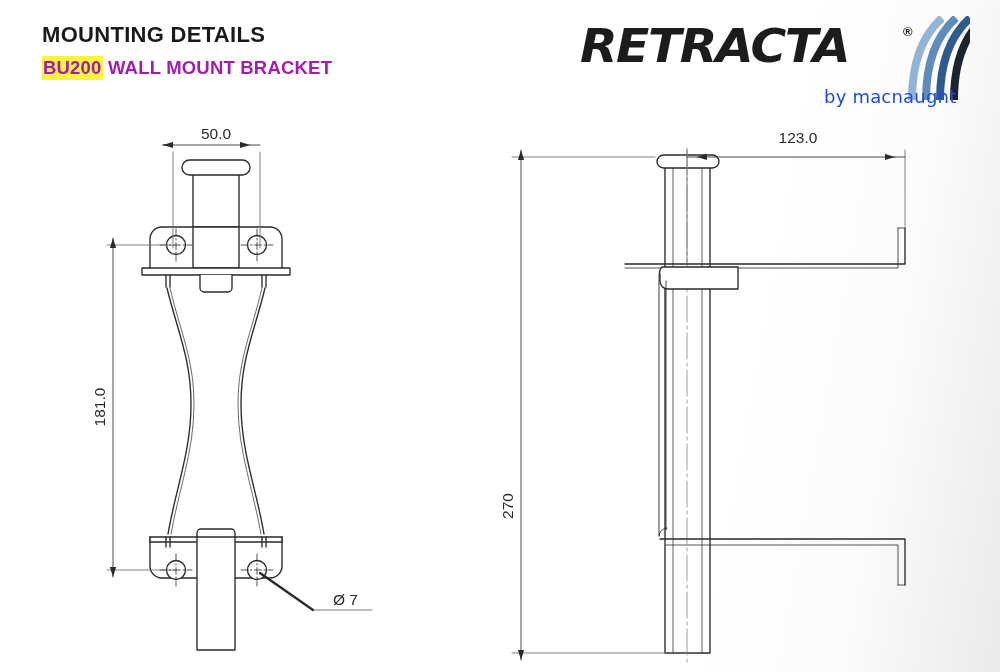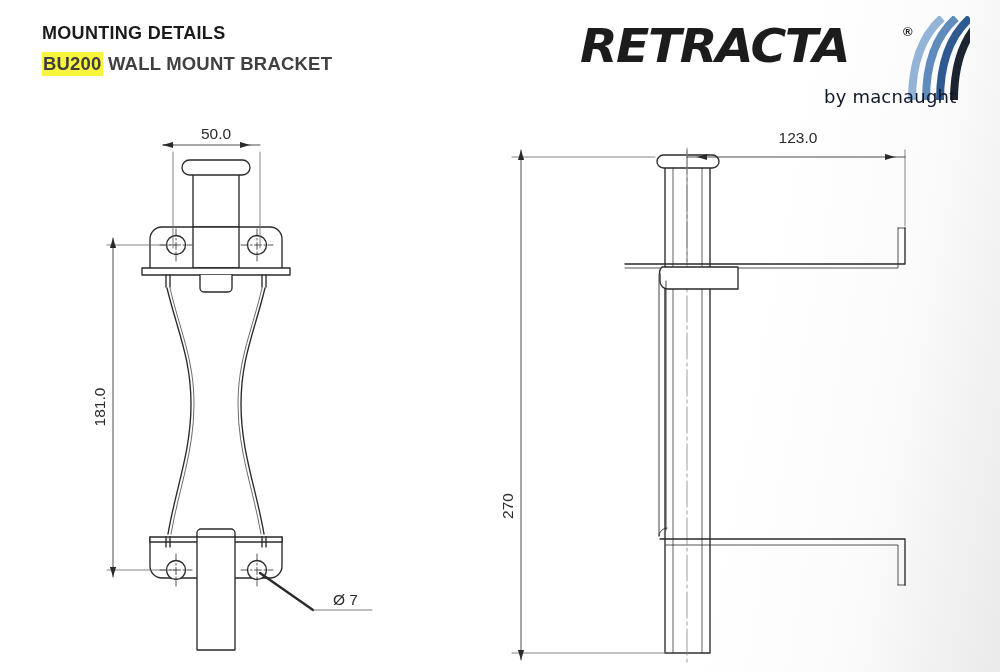--- a/index.html
+++ b/index.html
@@ -15,32 +15,32 @@
   }
   #sheet { position: absolute; inset: 0; }
 
   
   .title-block {
     position: absolute;
     left: 42px; top: 24px;
     line-height: 1.0;
   }
   .title-line1 {
-    font-size: 18px;
+    font-size: 22px;
     font-weight: bold;
     letter-spacing: 0.3px;
     color: #1a1a1a;
     white-space: nowrap;
   }
   .title-line2 {
     margin-top: 13px;
     font-size: 18.5px;
     font-weight: bold;
     letter-spacing: 0.2px;
-    color: #404040;
+    color: #a21caf;
     white-space: nowrap;
   }
   .hl {
     background: #fbf43c;
     padding: 1px 1px 2px 1px;
   }
 
   
   .logo-block {
     position: absolute;
@@ -65,21 +65,21 @@
     left: 325px; top: 12px;
     font-size: 13px;
     font-weight: bold;
     color: #1c1c1c;
   }
   .logo-sub {
     position: absolute;
     left: 246px; top: 74px;
     font-family: "DejaVu Sans", sans-serif;
     font-size: 18px;
-    color: #0f172a;
+    color: #1d4ed8;
     letter-spacing: 0.2px;
     white-space: nowrap;
   }
   .logo-swoosh { position: absolute; left: 330px; top: 4px; }
 
   
   #drawing { position: absolute; left: 0; top: 0; }
   .dim-text {
     font-family: "Liberation Sans", sans-serif;
     font-size: 15.5px;

